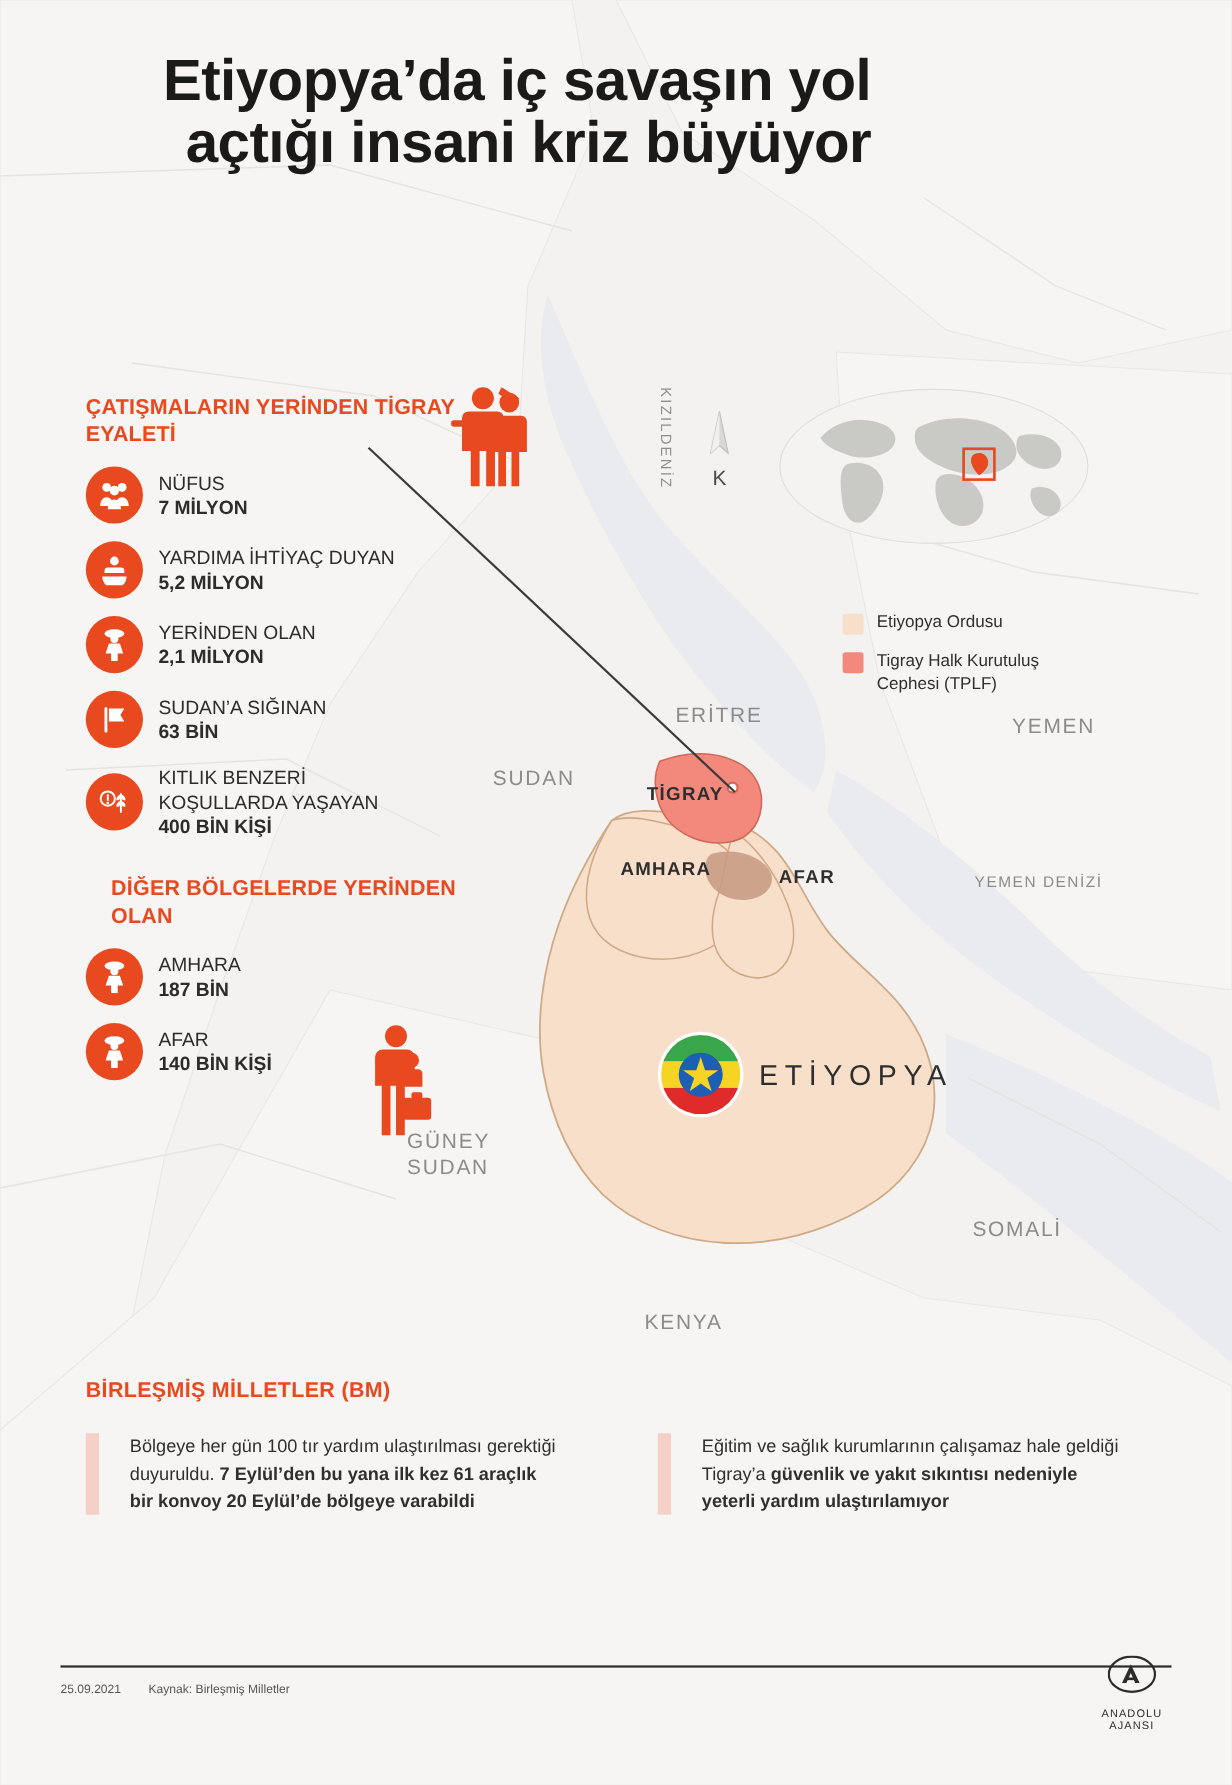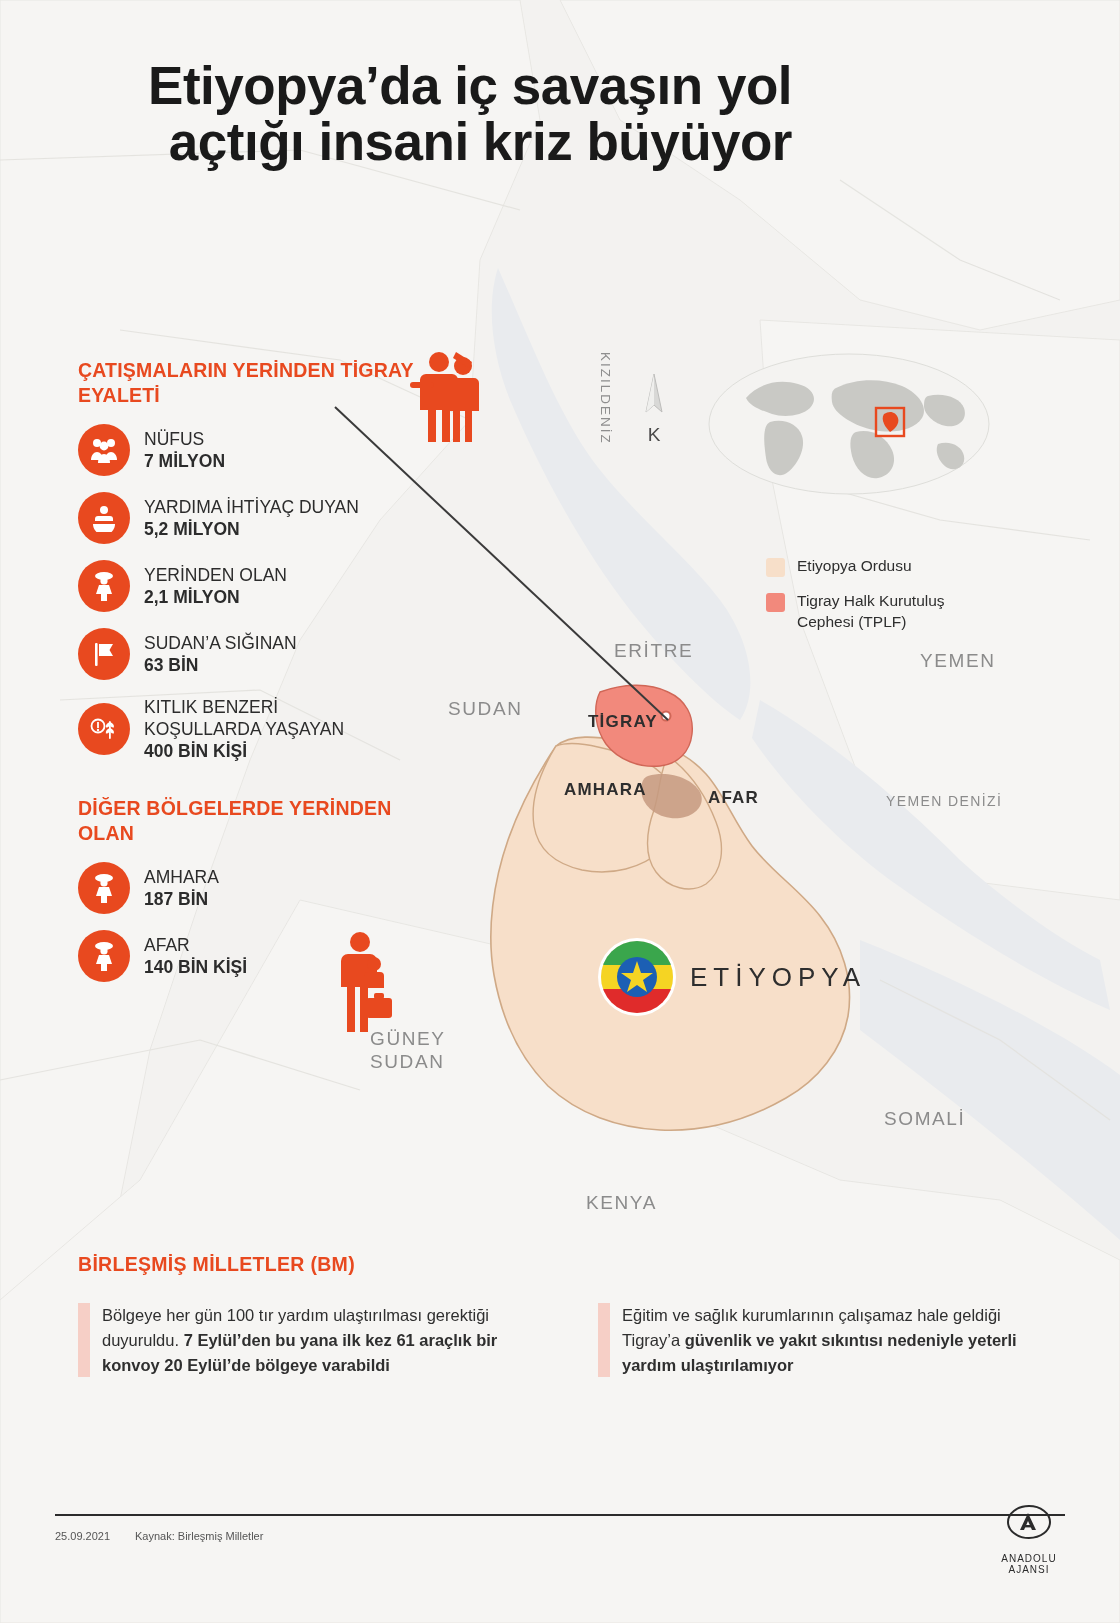--- a/index.html
+++ b/index.html
@@ -18,21 +18,21 @@
   #map-bg {
     position: absolute;
     inset: 0;
     background: #f2f2f0;
   }
   .land-bg { fill: #f6f5f3; stroke: #e3e2de; stroke-width: 1; }
 
   
   #header {
     position: absolute;
-    left: 0; top: 12px;
+    left: 0; top: 0;
     width: 901px;
     padding: 46px 109px 0 70px;
   }
   #title {
     font-size: 53px;
     line-height: 1.06;
     font-weight: bold;
     color: #1a1a1a;
     letter-spacing: -0.5px;
     text-align: right;
@@ -79,21 +79,21 @@
   }
   .stat-icon svg { display: block; }
   .stat-text {
     font-size: 17.5px;
     line-height: 1.26;
     color: #2c2c2c;
   }
   .stat-text .label { display: block; }
   .stat-text .value { display: block; font-weight: bold; }
 
-  #second-head { margin-top: 34px; }
+  #second-head { margin-top: 34px; margin-left: 23px; }
 
   
   #worker-icon {
     position: absolute;
     left: 330px;
     top: 930px;
   }
   
   #soldiers-icon {
     position: absolute;
@@ -201,21 +201,21 @@
     color: #e8491f;
     font-weight: bold;
     font-size: 19.5px;
     letter-spacing: 0.3px;
   }
   .quote-box {
     position: absolute;
     font-size: 16.5px;
     line-height: 1.5;
     color: #2f2f2f;
-    padding-left: 24px;
+    padding-left: 40px;
   }
   .quote-box::before {
     content: "";
     position: absolute;
     left: 0; top: 0;
     width: 12px; height: 100%;
     background: #f6cfc6;
   }
   #quote-1 { left: 78px;  top: 1303px; width: 430px; }
   #quote-2 { left: 598px; top: 1303px; width: 420px; }

